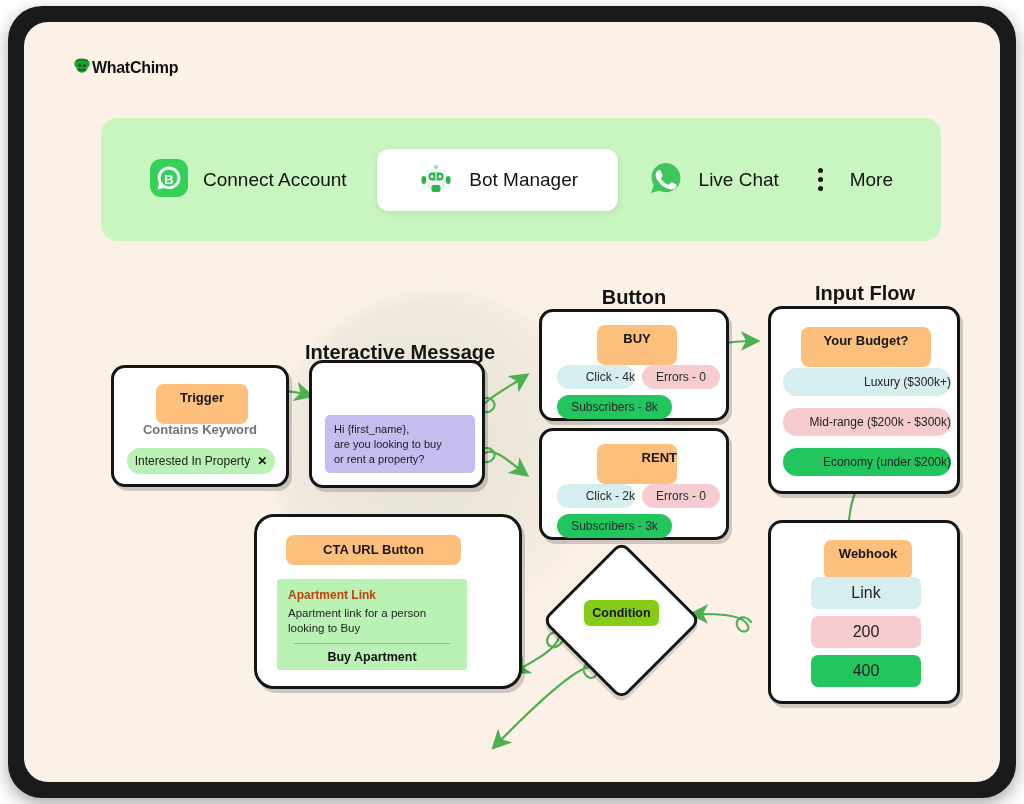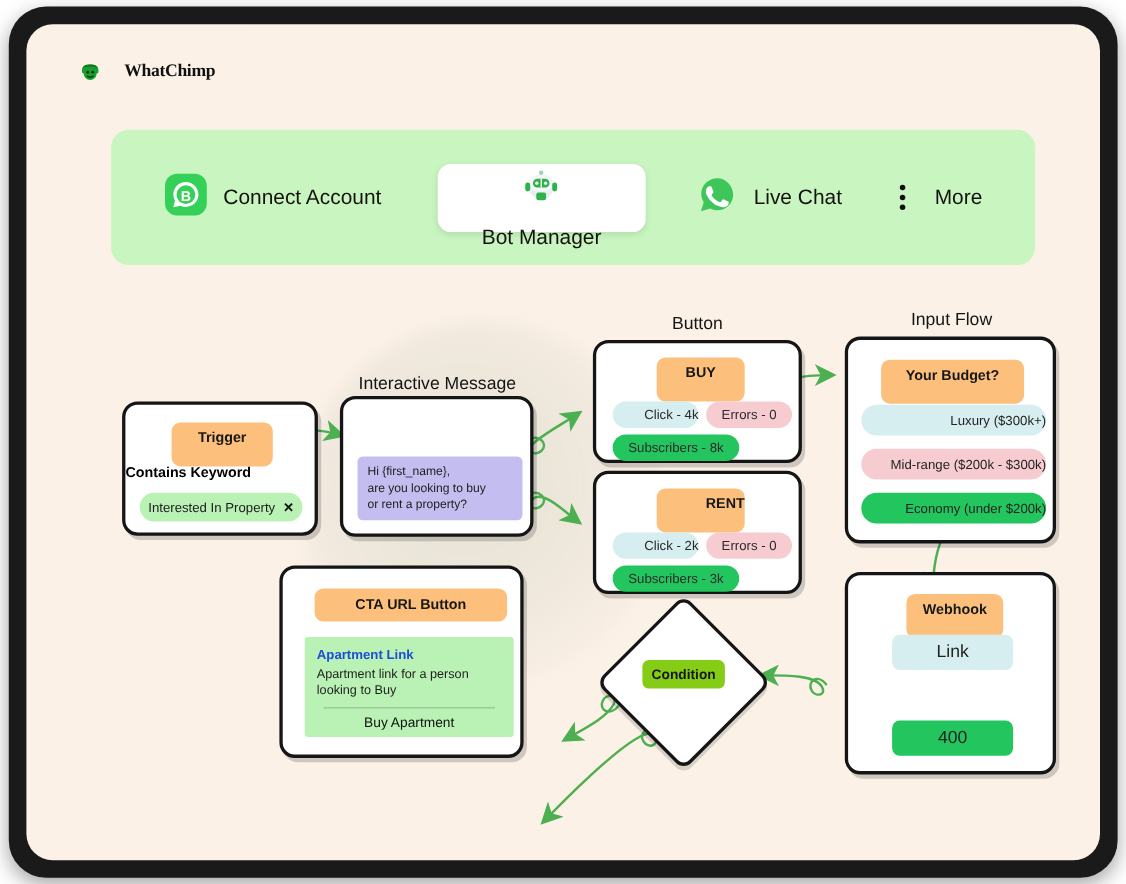--- a/index.html
+++ b/index.html
@@ -51,22 +51,22 @@
     filter: blur(6px);
     pointer-events: none;
   }
 
   
   #logo-row {
     position: absolute;
     left: 48px;
     top: 34px;
     display: flex;
-    gap: 21px;
-    font-family: Liberation Serif, serif;
+    align-items: center;
+    gap: 0;
   }
   #logo-text {
     font-size: 16px;
     font-weight: bold;
     color: #111111;
     letter-spacing: -0.3px;
   }
 
   
   #nav-bar {
@@ -88,21 +88,20 @@
     gap: 14px;
     height: 62px;
     padding: 0 14px;
     border-radius: 12px;
     cursor: pointer;
   }
   .nav-item.active {
     background: #ffffff;
     box-shadow: 0 2px 7px rgba(0,0,0,0.10);
     padding: 0 40px;
-    flex-direction: column;
   }
   .nav-label {
     font-size: 19px;
     font-weight: 500;
     color: #15130f;
     white-space: nowrap;
   }
   #nav-gap-a { width: 46px; }
   #nav-gap-b { width: 40px; }
   #nav-gap-c { width: 30px; }
@@ -131,22 +130,22 @@
   
   .node {
     position: absolute;
     background: #ffffff;
     border: 3px solid #151515;
     border-radius: 14px;
     box-shadow: 3px 4px 0 rgba(10,10,10,0.18);
   }
   .group-title {
     position: absolute;
-    font-size: 16px;
-    font-weight: normal;
+    font-size: 20px;
+    font-weight: bold;
     color: #141414;
     white-space: nowrap;
     text-align: center;
   }
   .hdr-pill {
     background: #fcc07c;
     border-radius: 8px;
     text-align: center;
     font-size: 13px;
     font-weight: bold;
@@ -172,22 +171,22 @@
     font-size: 16px;
     color: #232323;
     text-align: center;
     line-height: 32px;
     height: 32px;
   }
 
   
   #node-trigger { left: 87px; top: 343px; width: 178px; height: 122px; }
   #trigger-hdr  { position:absolute; left: 42px; top: 16px; width: 92px; }
-  #trigger-sub  { position:absolute; left: 0; top: 54px; width: 100%; text-align:left;
-                  font-size: 13px; font-weight: bold; color: #000000; }
+  #trigger-sub  { position:absolute; left: 0; top: 54px; width: 100%; text-align:center;
+                  font-size: 13px; font-weight: bold; color: #737373; }
   #trigger-kw   { position:absolute; left: 13px; top: 80px; width: 148px; height: 26px;
                   background:#b9f2b4; border-radius: 13px; display:flex; align-items:center;
                   justify-content:center; gap:7px; font-size: 12px; color:#202020; }
   #trigger-kw-x { font-size: 12px; font-weight: bold; color:#111; }
 
   
   #title-interactive { left: 281px; top: 319px; width: 185px; }
   #node-message { left: 285px; top: 338px; width: 176px; height: 128px; }
   #msg-hdr  { position:absolute; left: 13px; top: 14px; width: 150px; }
   #msg-body { position:absolute; left: 13px; top: 52px; width: 150px; height: 58px;
@@ -223,28 +222,28 @@
 
   
   #node-webhook { left: 744px; top: 498px; width: 192px; height: 184px; }
   #wh-hdr { position:absolute; left: 53px; top: 17px; width: 88px; }
   .wh-row { position:absolute; left: 40px; width: 110px; }
   #wh-row0 { top: 54px; }
   #wh-row1 { top: 93px; }
   #wh-row2 { top: 132px; }
 
   
-  #node-cta { left: 230px; top: 492px; width: 222px; height: 175px; }
+  #node-cta { left: 230px; top: 492px; width: 268px; height: 175px; border-radius: 20px; }
   #cta-hdr { position:absolute; left: 29px; top: 18px; width: 175px; height: 30px; line-height: 30px; }
   #cta-green { position:absolute; left: 20px; top: 62px; width: 190px; height: 91px;
                background:#b9f2b4; border-radius: 3px; padding: 9px 11px 0 11px; }
-  #cta-link-title { font-size: 12px; font-weight: bold; color:#1d4ed8; }
+  #cta-link-title { font-size: 12px; font-weight: bold; color:#c2410c; }
   #cta-link-desc  { font-size: 11.5px; line-height: 15px; color:#1e1e1e; margin-top: 4px; white-space: pre-line; }
   #cta-divider    { height: 1px; background: #8fbd8a; margin: 7px 6px 0 6px; }
-  #cta-action     { text-align:center; font-size: 12.5px; font-weight: normal; color:#111; margin-top: 6px; }
+  #cta-action     { text-align:center; font-size: 12.5px; font-weight: bold; color:#111; margin-top: 6px; }
 
   
   #node-condition {
     position: absolute;
     left: 541px; top: 542px;
     width: 113px; height: 113px;
     background: #ffffff;
     border: 3px solid #151515;
     border-radius: 10px;
     transform: rotate(45deg);
@@ -403,20 +402,21 @@
       <div class="node" id="node-inputflow">
         <div class="hdr-pill" id="if-hdr">Your Budget?</div>
         <div class="if-opt pill-blue" id="if-opt0">Luxury ($300k+)</div>
         <div class="if-opt pill-pink" id="if-opt1">Mid-range ($200k - $300k)</div>
         <div class="if-opt pill-teal" id="if-opt2">Economy (under $200k)</div>
       </div>
 
       <div class="node" id="node-webhook">
         <div class="hdr-pill" id="wh-hdr">Webhook</div>
         <div class="bar wh-row pill-blue" id="wh-row0">Link</div>
+        <div class="bar wh-row pill-pink" id="wh-row1">200</div>
         <div class="bar wh-row pill-teal" id="wh-row2">400</div>
       </div>
 
       <div class="node" id="node-cta">
         <div class="hdr-pill" id="cta-hdr">CTA URL Button</div>
         <div id="cta-green">
           <div id="cta-link-title">Apartment Link</div>
           <div id="cta-link-desc">Apartment link for a person
 looking to Buy</div>
           <div id="cta-divider"></div>

